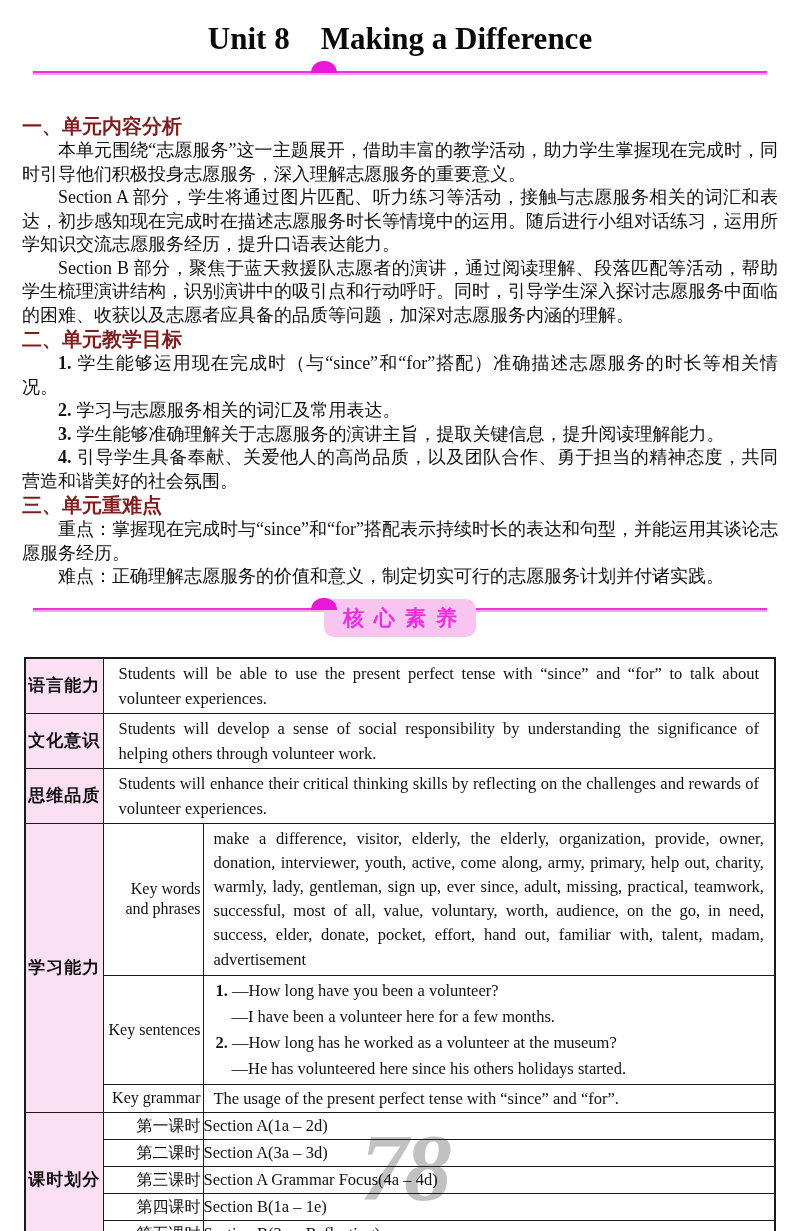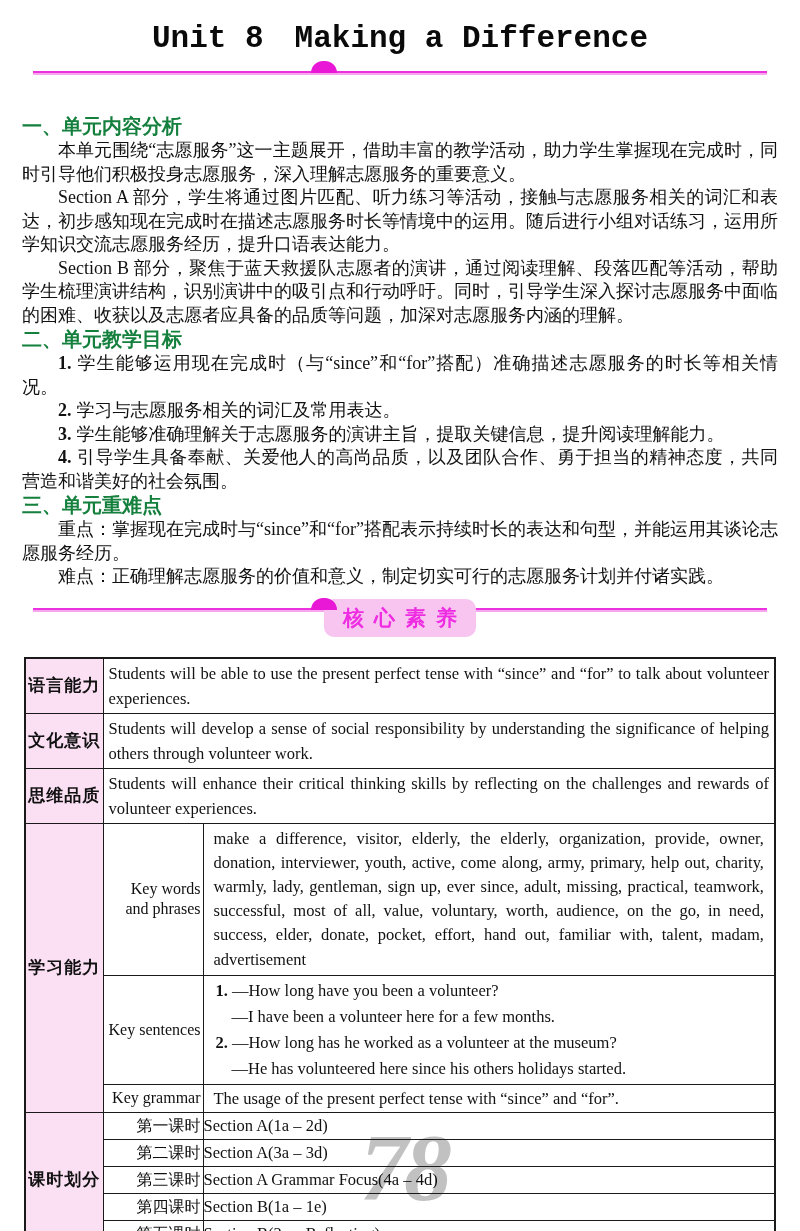--- a/index.html
+++ b/index.html
@@ -7,21 +7,21 @@
     width: 800px; height: 1231px;
     background: #ffffff;
     position: relative;
     overflow: hidden;
     font-family: "Liberation Serif", serif;
     color: #111111;
   }
   .page-title {
     margin: 18px 0 0 0;
     text-align: center;
-    font-family: Liberation Mono, monospace;
+    font-family: Liberation Serif, serif;
     font-weight: bold;
     font-size: 31px;
     line-height: 42px;
     color: #0a0a0a;
   }
   
   .banner { position: relative; height: 48px; }
   .banner-line {
     position: absolute; left: 33px; right: 33px; top: 11px;
     height: 2px; background: #ea32de;
@@ -50,21 +50,21 @@
     line-height: 38px;
     z-index: 2;
   }
   
   .content { margin: 6px 22px 0 22px; }
   .section-heading {
     font-family: "Liberation Sans", sans-serif;
     font-weight: bold;
     font-size: 20px;
     line-height: 25px;
-    color: #15803d;
+    color: #7f1d1d;
   }
   .para {
     margin: 0;
     font-size: 18px;
     line-height: 23.5px;
     text-align: justify;
     text-indent: 2em;
   }
   .para .num { margin-right: 5px; }
   
@@ -93,21 +93,21 @@
     background: transparent;
     font-size: 16px;
     text-align: right;
     line-height: 20px;
     padding: 2px;
   }
   .eng {
     font-size: 16.5px;
     line-height: 25px;
     text-align: justify;
-    padding: 2px 5px;
+    padding: 2px 15px;
   }
   .row-2line { height: 52px; }
   .kw-cell { line-height: 24.2px; height: 150px; padding: 3px 10px; }
   .ks-cell { height: 106px; padding: 2px 25px 2px 12px; text-align: left; line-height: 26px; }
   .ks-cell .sent b { margin-right: 4px; }
   .ks-cell .reply { padding-left: 16px; }
   .kg-cell { height: 27px; line-height: 23px; text-align: left; padding: 2px 10px; }
   .lesson-cell { height: 26px; line-height: 22px; text-align: left; padding: 2px 0; }
   
   .watermark {

